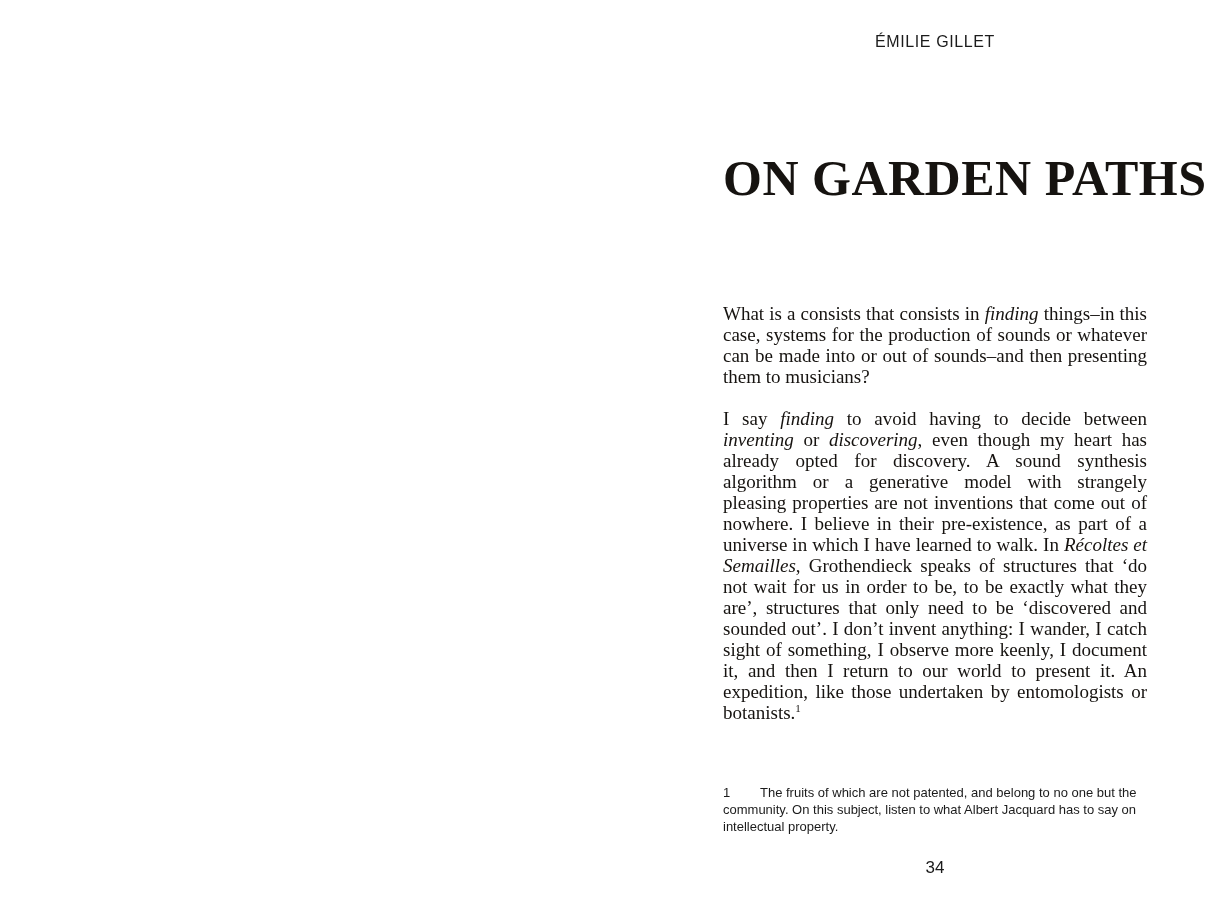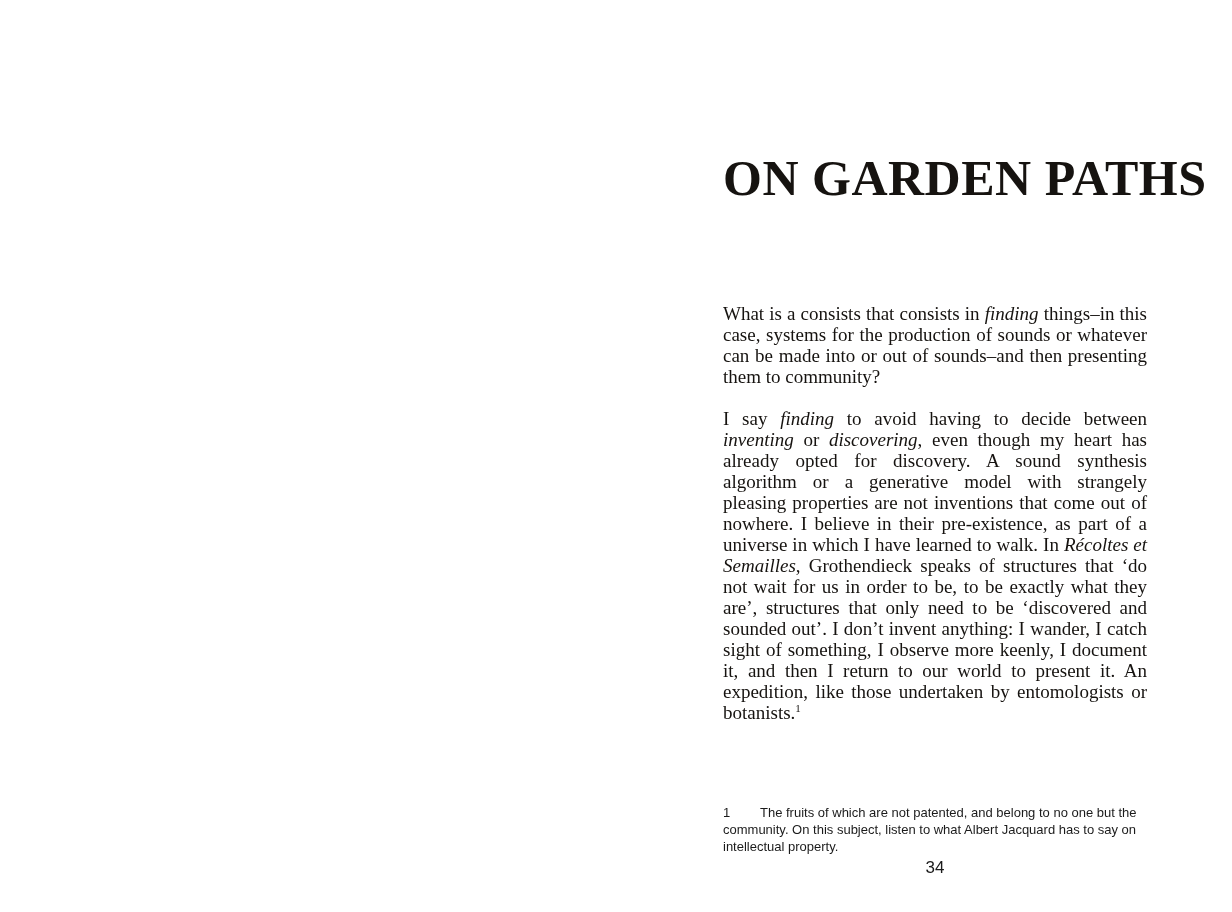--- a/index.html
+++ b/index.html
@@ -77,21 +77,20 @@
     line-height: 0;
     vertical-align: super;
   }
   .footnote {
     top: 784px;
     font-family: "Liberation Sans", sans-serif;
     font-size: 13px;
     line-height: 17px;
     text-align: left;
     color: #1b1b1b;
-    margin-top: 20px;
   }
   .fn-marker {
     display: inline-block;
     width: 37px;
   }
   .page-number {
     top: 858px;
     text-align: center;
     font-family: "Liberation Sans", sans-serif;
     font-size: 17px;
@@ -101,25 +100,26 @@
 </style>
 </head>
 <body>
 
 <div class="spread">
 
   <div class="page page-left"></div>
 
   <div class="page page-right">
 
+    <div class="col running-header">ÉMILIE GILLET</div>
 
     <h1 class="col chapter-title">ON GARDEN PATHS</h1>
 
     <div class="col body-text">
-        <p><span>What is a consists that consists in </span><i>finding</i><span> things–in this case, systems for the production of sounds or whatever can be made into or out of sounds–and then presenting them to community?</span></p>
+        <p><span>What is a consists that consists in </span><i>finding</i><span> things–in this case, systems for the production of sounds or whatever can be made into or out of sounds–and then presenting them to musicians?</span></p>
         <p><span>I say </span><i>finding</i><span> to avoid having to decide between </span><i>inventing</i><span> or </span><i>discovering</i><span>, even though my heart has already opted for discovery. A sound synthesis algorithm or a generative model with strangely pleasing properties are not inventions that come out of nowhere. I believe in their pre-existence, as part of a universe in which I have learned to walk. In </span><i>Récoltes et Semailles</i><span>, Grothendieck speaks of structures that ‘do not wait for us in order to be, to be exactly what they are’, structures that only need to be ‘discovered and sounded out’. I don’t invent anything: I wander, I catch sight of something, I observe more keenly, I document it, and then I return to our world to present it. An expedition, like those undertaken by entomologists or botanists.</span><sup>1</sup></p>
       </div>
 
     <div class="col footnote">
       <span class="fn-marker">1</span><span class="fn-text">The fruits of which are not patented, and belong to no one but the community. On this subject, listen to what Albert Jacquard has to say on intellectual property.</span>
     </div>
 
     <div class="col page-number">34</div>
 
   </div>

